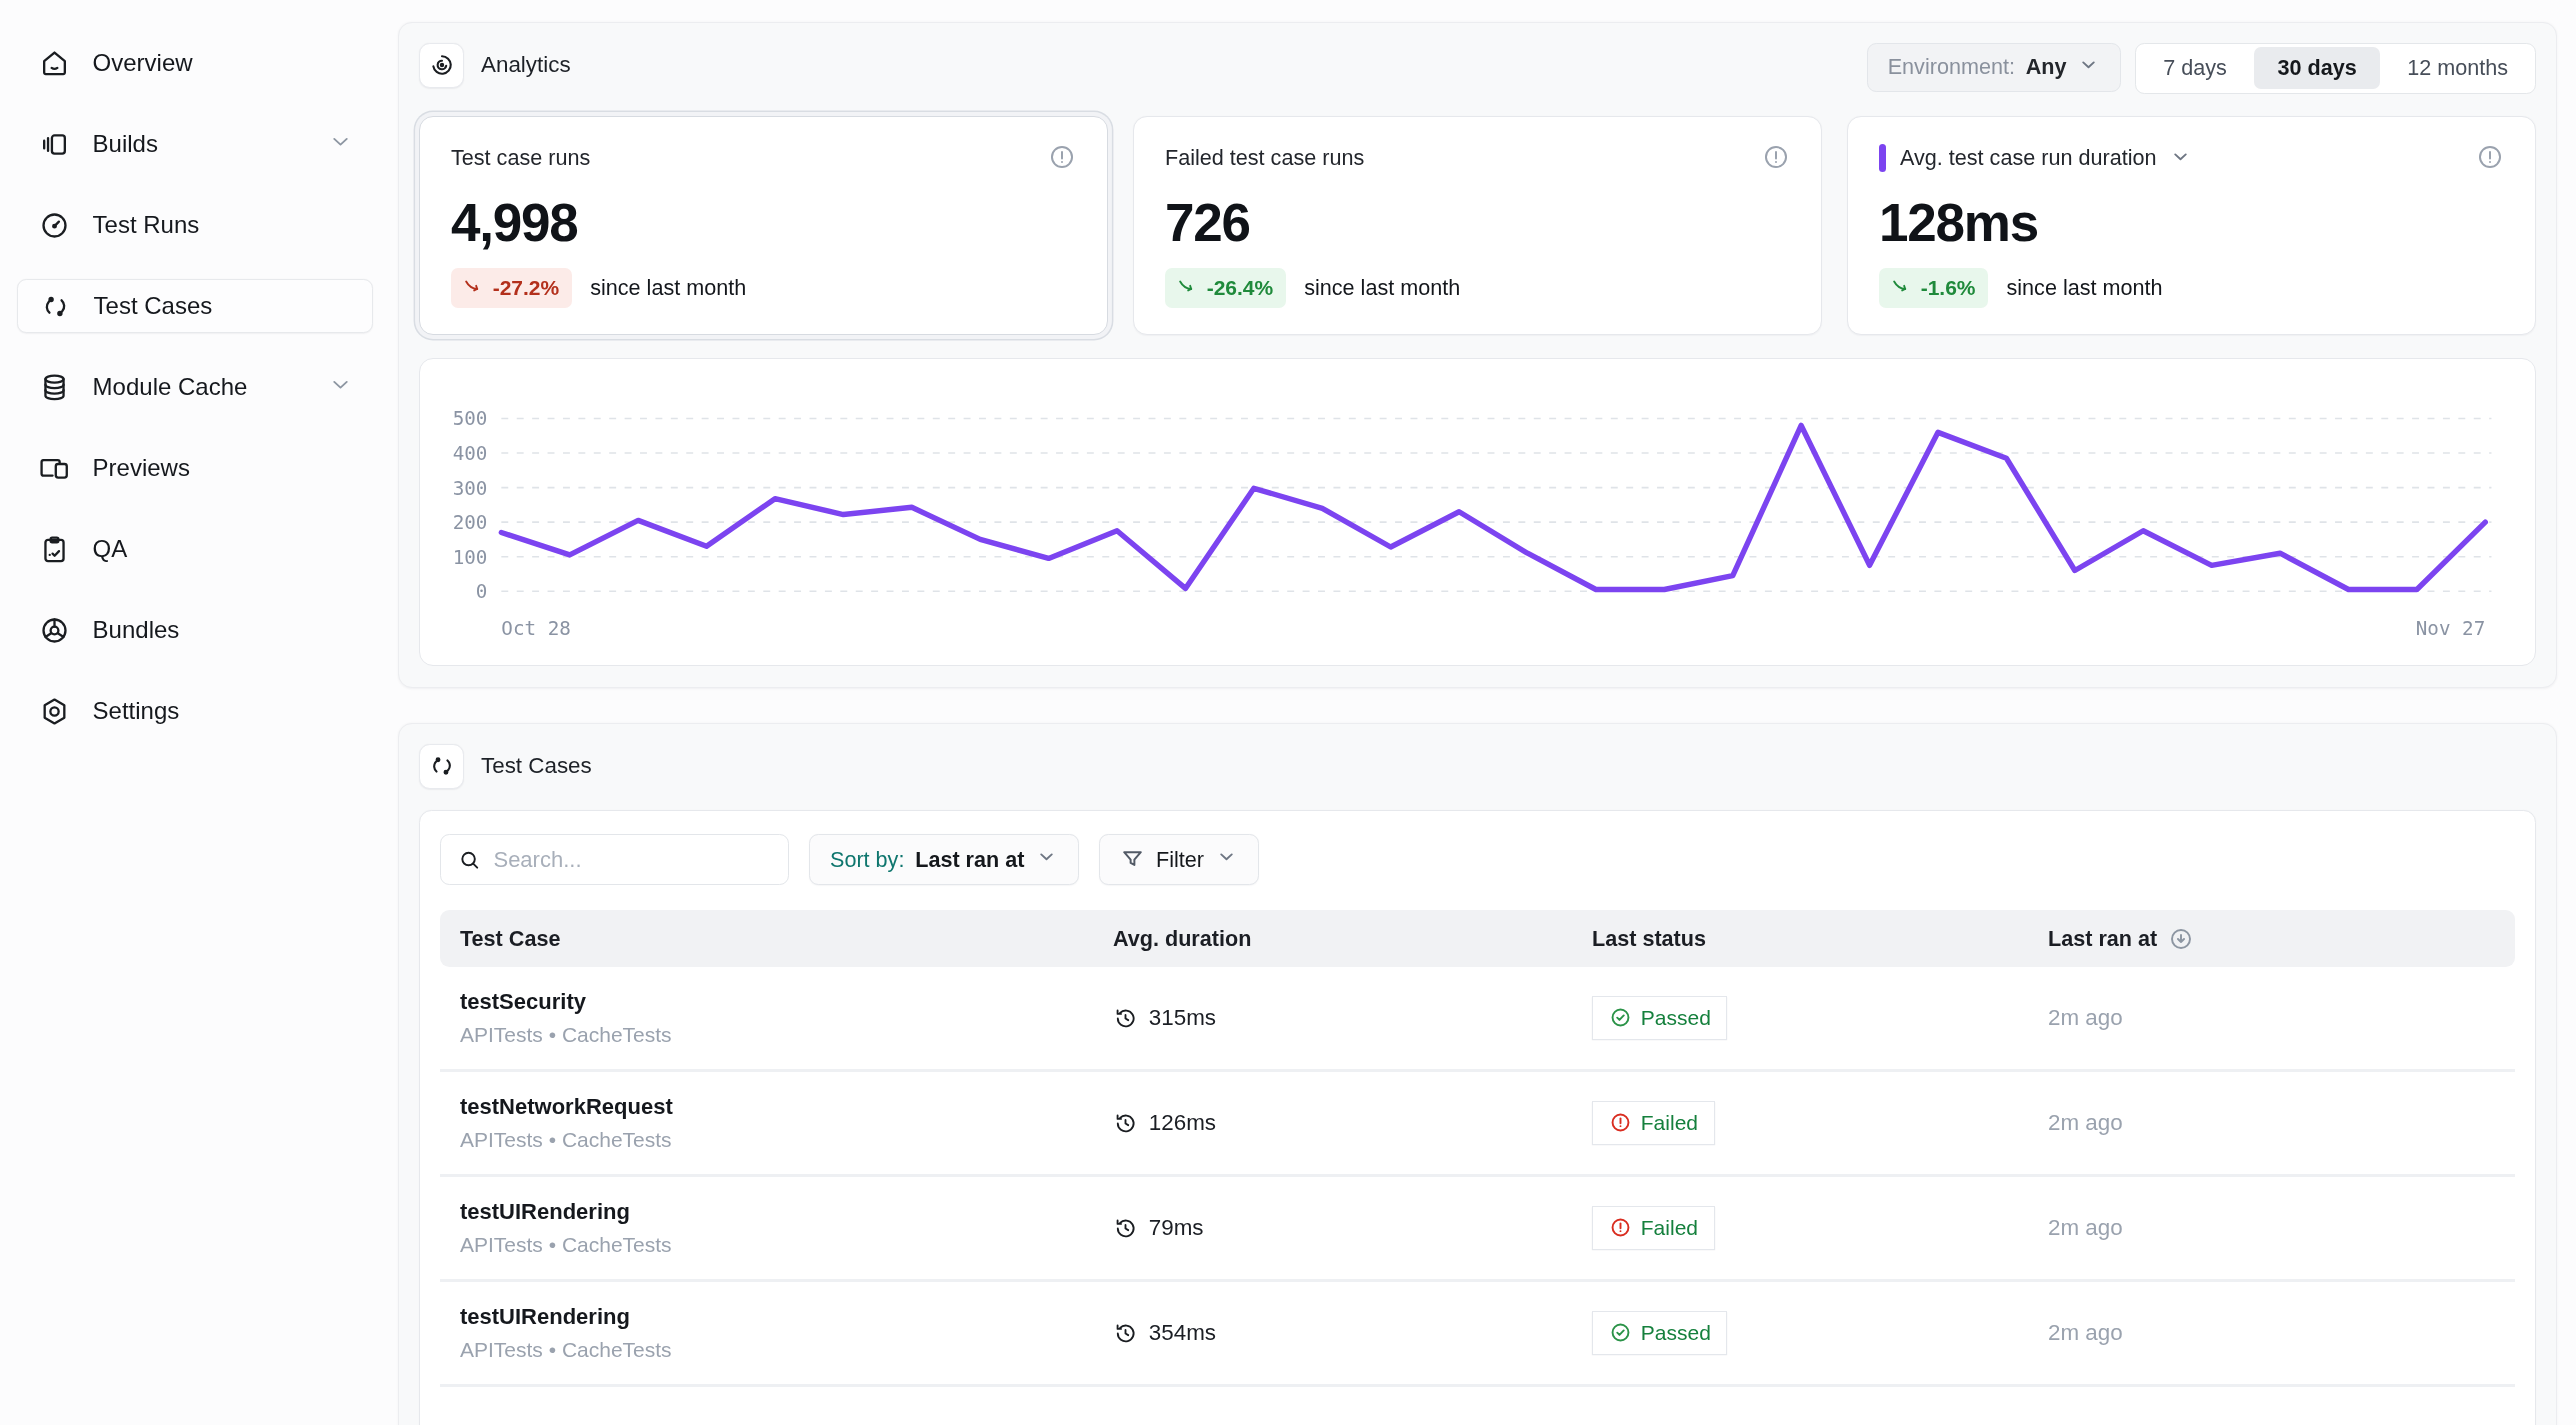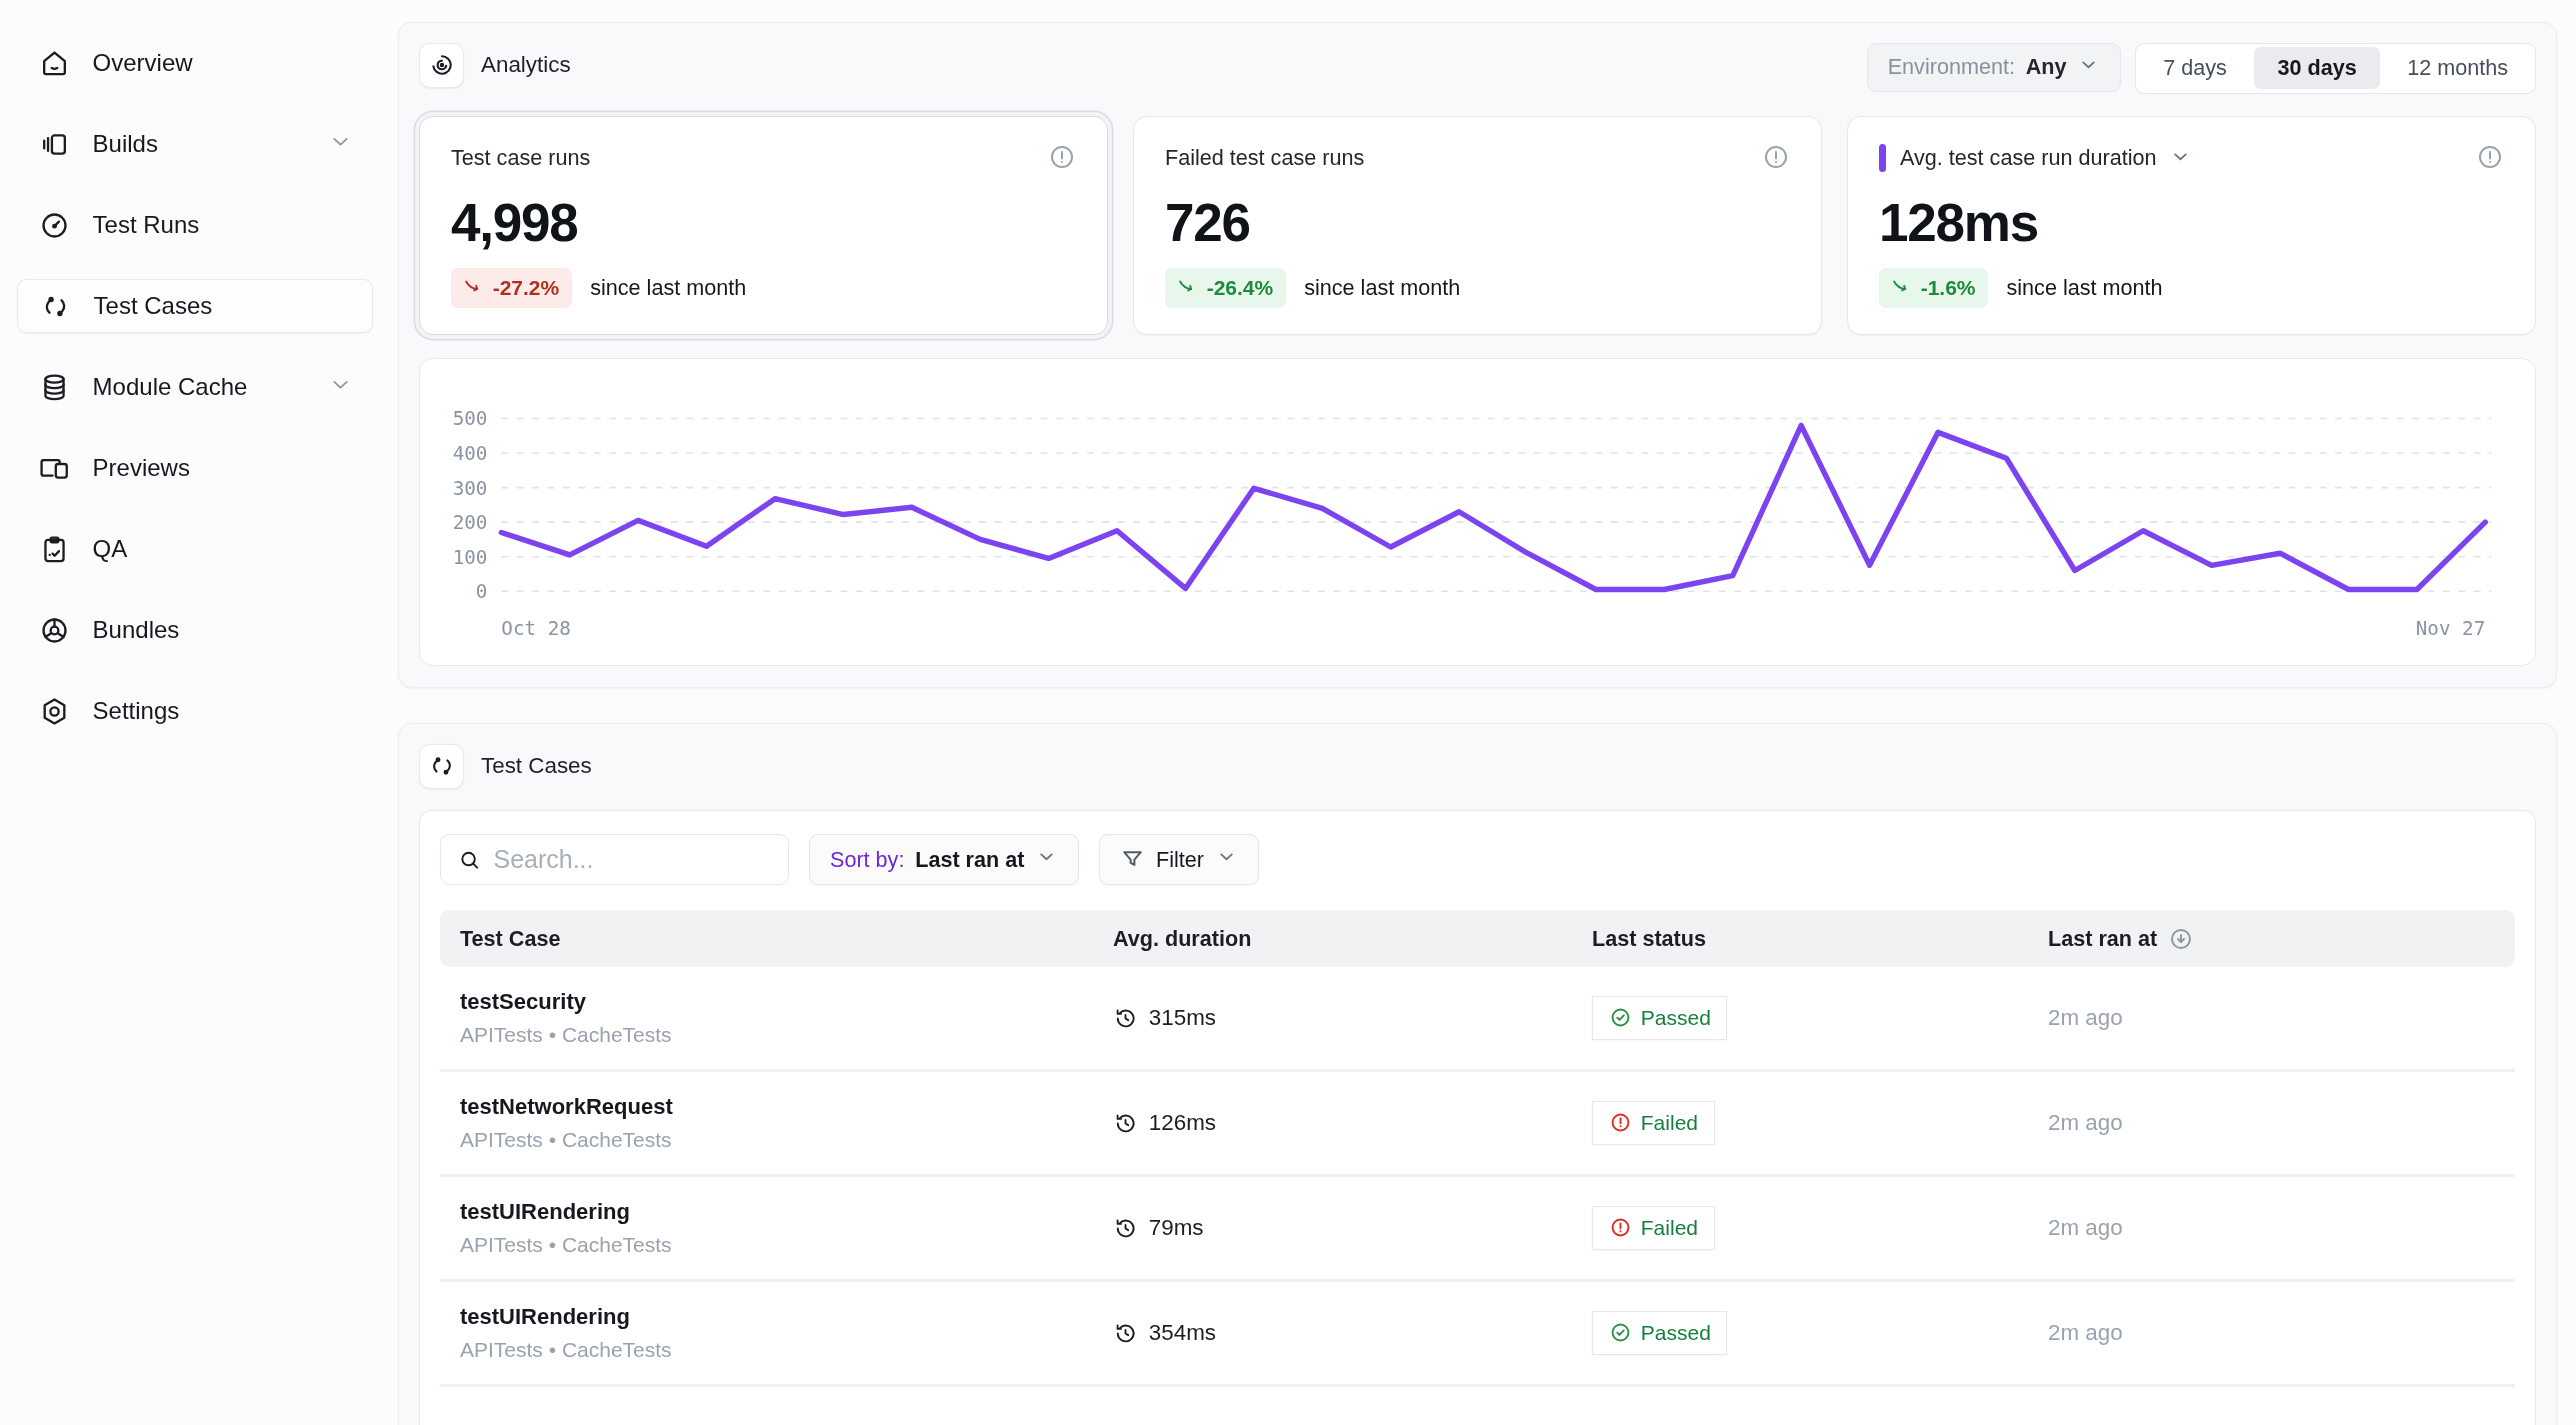--- a/index.html
+++ b/index.html
@@ -72,27 +72,27 @@
                 height:308px; padding:3.1px 21.6px 0; }
   .chart-card svg { width:100%; height:302px; display:block; }
 
   
   .inner-card { margin-top:21.6px; background:#fff; border:0.8px solid #e6e8ec; border-radius:12.4px;
                 padding:23px 20px 0; height:835px; box-shadow:0 0.8px 1.5px rgba(16,24,40,.04); }
   .toolbar { display:flex; gap:20px; align-items:center; }
   .search-box { width:349px; height:51px; border:0.8px solid #e3e6ea; border-radius:9.3px; background:#fff;
                 display:flex; align-items:center; gap:12.4px; padding:0 17px; }
   .search-box svg { width:26px; height:26px; stroke:#1a1d21; stroke-width:2; fill:none; stroke-linecap:round; }
-  .search-box input { border:none; outline:none; font-size:25px; width:100%; background:transparent;
+  .search-box input { border:none; outline:none; font-size:22px; width:100%; background:transparent;
                       font-family:"Liberation Sans", sans-serif; color:#0f172a; }
   .search-box input::placeholder { color:#a8afba; }
   .btn { height:51px; display:flex; align-items:center; gap:10.8px; padding:0 20px; background:#fbfbfc;
          border:0.8px solid #e3e6ea; border-radius:9.3px; font-size:21.6px; cursor:pointer;
          box-shadow:0 0.8px 1.5px rgba(16,24,40,.04); }
-  .btn .muted { color:#6d28d9; }
+  .btn .muted { color:#0f766e; }
   .btn .strong { color:#15181c; font-weight:600; }
   .btn svg.funnel { width:25px; height:25px; stroke:#525a66; stroke-width:1.9; fill:none; stroke-linejoin:round; }
 
   .thead { margin-top:25px; display:grid; grid-template-columns:653px 479px 456px 1fr;
            align-items:center; background:#f1f2f4; border-radius:9.3px; height:57px; padding:0 20px;
            font-size:21.6px; font-weight:600; color:#1b1e24; }
   .th-sort { display:flex; align-items:center; gap:10.8px; }
   .th-sort svg { width:26px; height:26px; stroke:#8d96a2; stroke-width:1.8; fill:none;
                  stroke-linecap:round; stroke-linejoin:round; }
   .trow { display:grid; grid-template-columns:653px 479px 456px 1fr; align-items:center;

